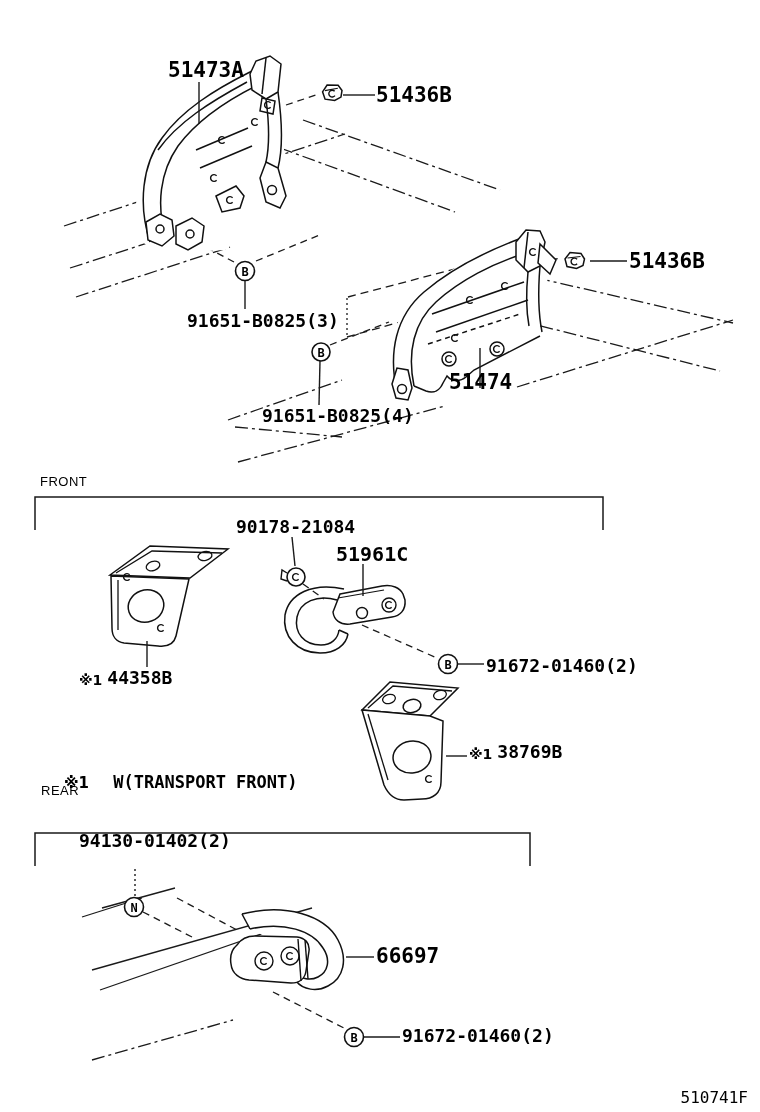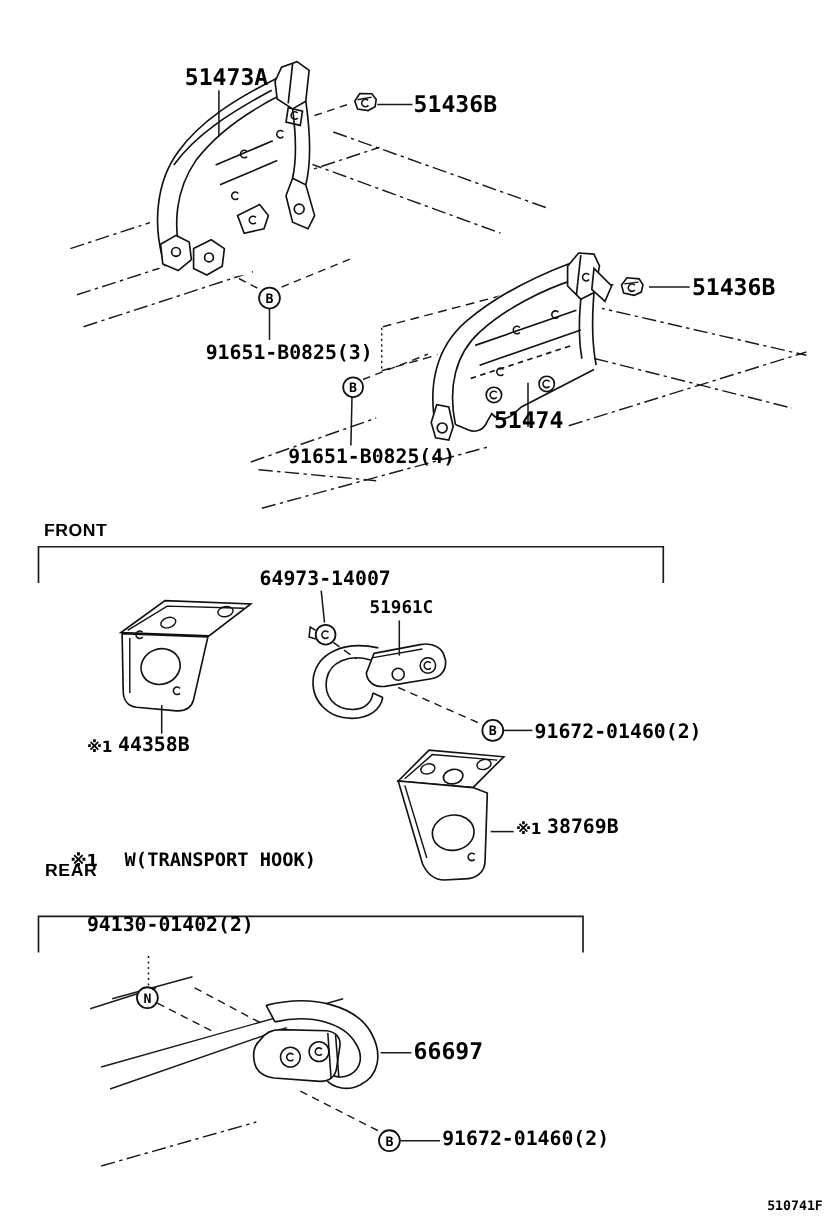--- a/index.html
+++ b/index.html
@@ -7,32 +7,32 @@
     position:relative;width:760px;height:1112px;background:#ffffff;
     font-family:"DejaVu Sans Mono","Liberation Mono",monospace;color:#000;
     overflow:hidden;
   }
   .stage svg{position:absolute;left:0;top:0;}
   .lbl{
     position:absolute;font-weight:700;font-size:18px;line-height:1;
     white-space:nowrap;letter-spacing:0;color:#000;
   }
   .lbl-lg{font-size:21px;}
-  .lbl-md{font-size:16px;}
+  .lbl-md{font-size:20px;}
   .hdr{
     position:absolute;font-family:"Liberation Sans","DejaVu Sans",sans-serif;
-    font-weight:700;font-size:16px;letter-spacing:.5px;line-height:1;white-space:nowrap;text-align:center;
+    font-weight:400;font-size:13px;letter-spacing:.5px;line-height:1;white-space:nowrap;text-align:center;
   }
   .pfx{
     font-family:"DejaVu Sans","DejaVu Sans Mono",sans-serif;
     font-size:14px;font-weight:700;margin-right:5px;
   }
   .note{position:absolute;font-weight:700;font-size:17px;line-height:1;white-space:nowrap;}
   .note .pfx{margin-right:14px;font-size:15px;}
-  .code{position:absolute;font-weight:700;font-size:12px;line-height:1;}
+  .code{position:absolute;font-weight:400;font-size:16px;line-height:1;}
   .row{display:flex;align-items:flex-end;}
   text.csym{
     font-family:"DejaVu Sans Mono",monospace;font-weight:700;font-size:12px;
     text-anchor:middle;fill:#000;
   }
 </style>
 </head>
 <body>
 
 <div class="stage">
@@ -286,39 +286,39 @@
   <div class="lbl" style="left:187px;top:312px">91651-B0825(3)</div>
 
   <div class="lbl lbl-lg" style="left:629px;top:251px">51436B</div>
 
   <div class="lbl lbl-lg" style="left:449px;top:372px">51474</div>
 
   <div class="lbl" style="left:262px;top:407px">91651-B0825(4)</div>
 
   <div class="hdr" style="left:40px;top:475px">FRONT</div>
 
-  <div class="lbl" style="left:236px;top:518px">64973-14007</div>
+  <div class="lbl" style="left:236px;top:518px">90178-21084</div>
 
   <div class="lbl lbl-md" style="left:336px;top:544px">51961C</div>
 
   <div class="lbl" style="left:486px;top:657px">91672-01460(2)</div>
 
   <div class="lbl row" style="left:79px;top:669px">
     <span class="pfx">※1</span>
     <span>44358B</span>
   </div>
 
   <div class="lbl row" style="left:469px;top:743px">
     <span class="pfx">※1</span>
     <span>38769B</span>
   </div>
 
   <div class="note" style="left:64px;top:774px">
     <span class="pfx">※1</span>
-    <span>W(TRANSPORT HOOK)</span>
+    <span>W(TRANSPORT FRONT)</span>
   </div>
 
   <div class="hdr" style="left:41px;top:784px">REAR</div>
 
   <div class="lbl" style="left:79px;top:832px">94130-01402(2)</div>
 
   <div class="lbl lbl-lg" style="left:376px;top:946px">66697</div>
 
   <div class="lbl" style="left:402px;top:1027px">91672-01460(2)</div>
 

